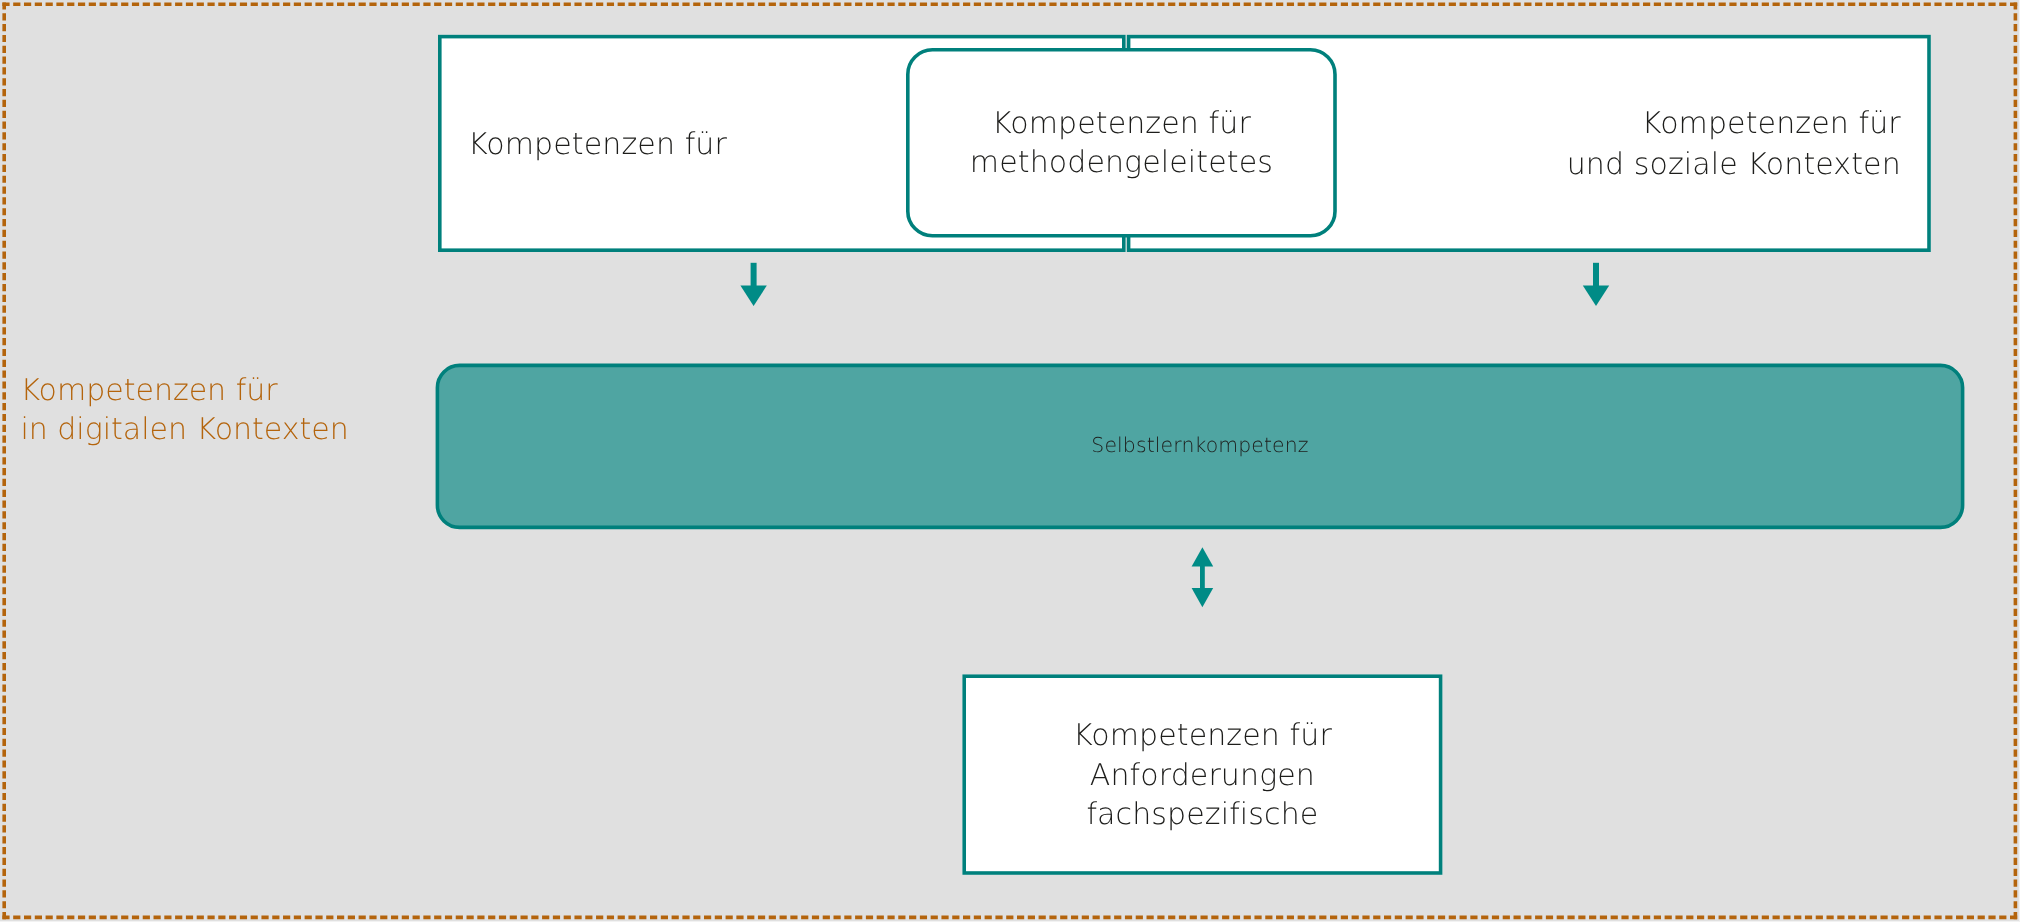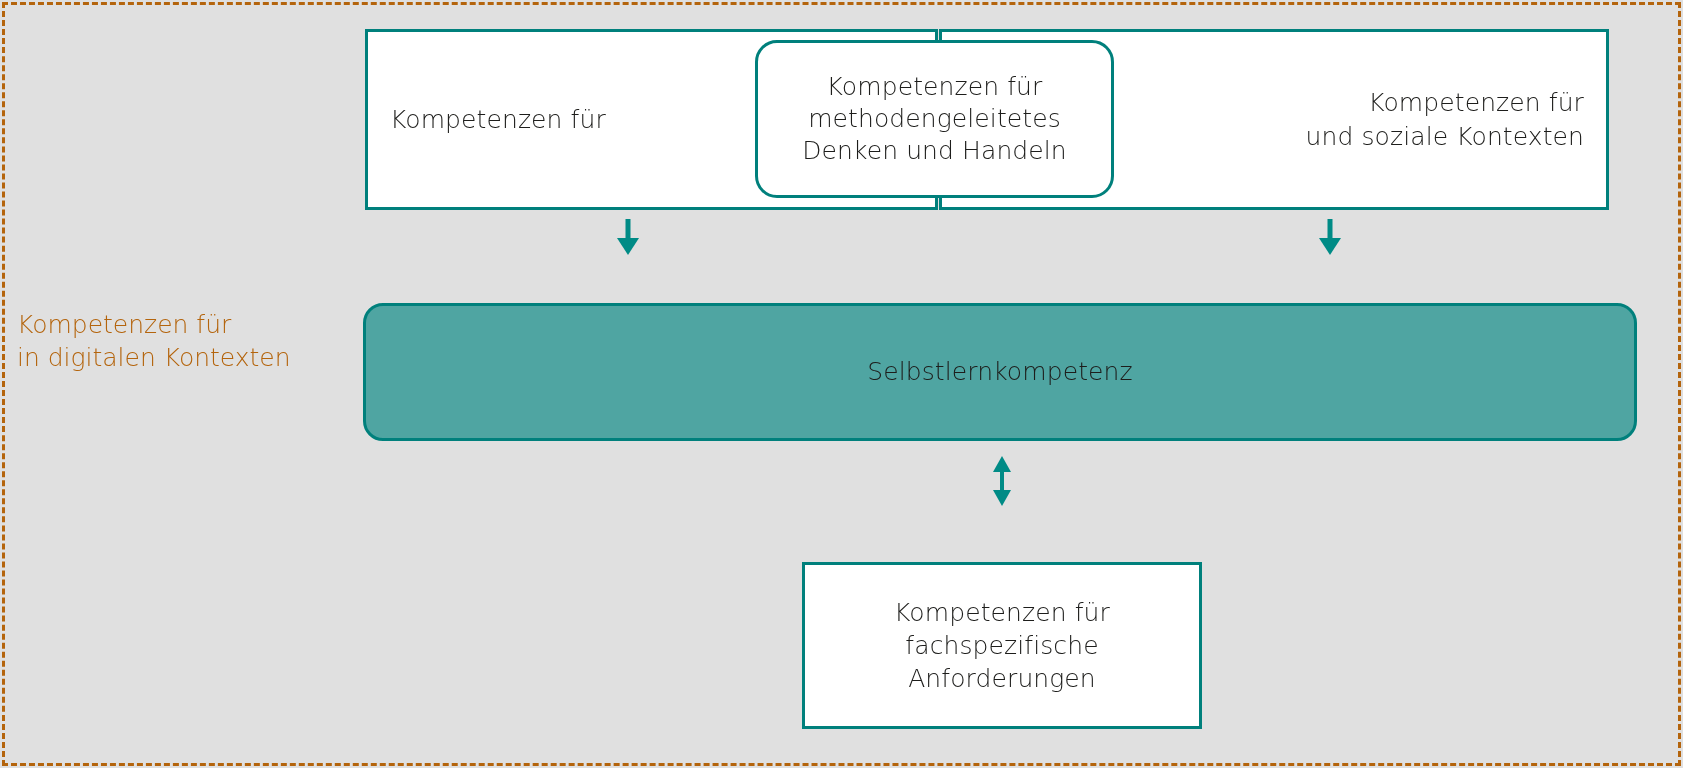--- a/index.html
+++ b/index.html
@@ -79,21 +79,21 @@
 
   
   #box-selbstlernkompetenz {
     left: 363px;
     top: 303px;
     width: 1274px;
     height: 138px;
     background: #4fa5a2;
     border: 3px solid #00807c;
     border-radius: 20px;
-    font-size: 25px;
+    font-size: 17px;
   }
 
   
   #box-fachspezifisch {
     left: 802px;
     top: 562px;
     width: 400px;
     height: 167px;
     font-size: 25px;
     line-height: 1.33;
@@ -145,21 +145,20 @@
     <div>
       <div>Kompetenzen für</div>
       <div>und soziale Kontexten</div>
     </div>
   </div>
 
   <div class="box" id="box-wissenschaftlich">
     <div>
       <div>Kompetenzen für</div>
       <div>methodengeleitetes</div>
-      <div>Denken und Handeln</div>
     </div>
   </div>
 
   <div class="arrow" id="arrow-left-down">
     <svg viewBox="0 0 28 36" preserveAspectRatio="none" aria-hidden="true">
       <line x1="14" y1="0" x2="14" y2="21" stroke="#008b86" stroke-width="5"></line>
       <polygon points="3,19 25,19 14,36" fill="#008b86"></polygon>
     </svg>
   </div>
 
@@ -178,18 +177,18 @@
     <svg viewBox="0 0 28 50" preserveAspectRatio="none" aria-hidden="true">
       <line x1="14" y1="6" x2="14" y2="44" stroke="#008b86" stroke-width="4"></line>
       <polygon points="5,16 23,16 14,0" fill="#008b86"></polygon>
       <polygon points="5,34 23,34 14,50" fill="#008b86"></polygon>
     </svg>
   </div>
 
   <div class="box" id="box-fachspezifisch">
     <div>
       <div>Kompetenzen für</div>
+      <div>Anforderungen</div>
       <div>fachspezifische</div>
-      <div>Anforderungen</div>
     </div>
   </div>
 
 </div>
 
 </body></html>

